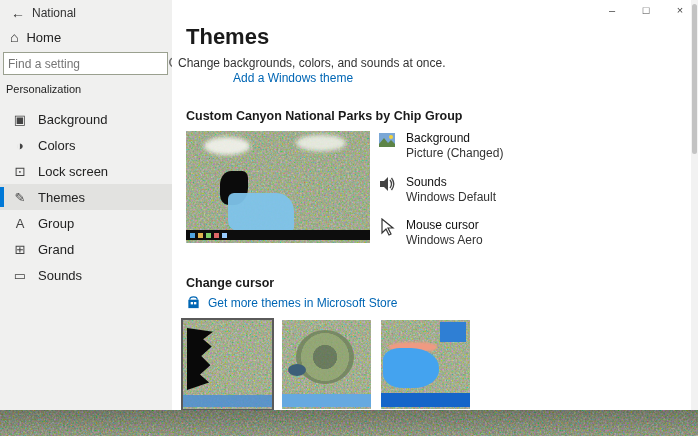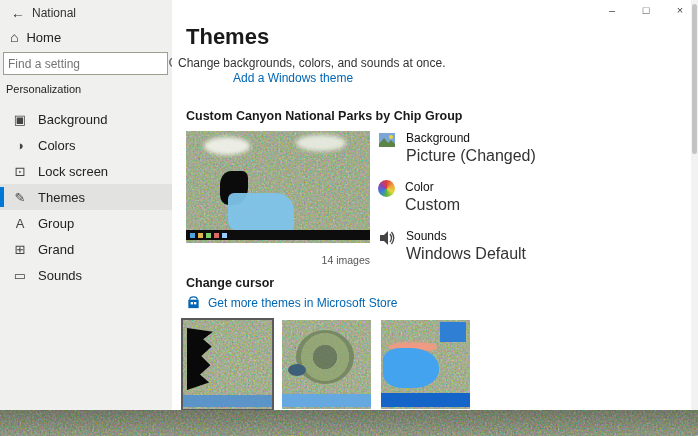--- a/index.html
+++ b/index.html
@@ -47,21 +47,21 @@
   .pv-black{position:absolute;left:34px;top:40px;width:28px;height:34px;background:#0b0b0b;border-radius:40% 20% 50% 30%;}
   .pv-lake{position:absolute;left:42px;top:62px;width:66px;height:38px;background:#7ec3ea;border-radius:6px 18px 4px 10px;opacity:.95;}
   .pv-taskbar{position:absolute;left:0;bottom:3px;width:100%;height:10px;background:#0d0d0d;display:flex;align-items:center;gap:3px;padding-left:4px;box-sizing:border-box;}
   .pv-taskbar i{width:5px;height:5px;display:block;}
   .pv-caption{position:absolute;left:14px;top:254px;width:184px;text-align:right;font-size:10.5px;color:#555;}
 
   .parts{position:absolute;left:206px;top:131px;width:180px;}
   .part{display:flex;align-items:flex-start;gap:10px;margin-bottom:13px;}
   .part .pico{width:18px;height:18px;flex:0 0 18px;}
   .part .lab{font-size:12px;color:#111;line-height:1.25;}
-  .part .val{font-size:16px;color:#333;line-height:1.3;}
+  .part .val{font-size:12px;color:#333;line-height:1.3;}
   .cwheel{width:17px;height:17px;border-radius:50%;display:block;
           background:conic-gradient(#e23b3b,#e9a13b,#e6d73a,#58b347,#3a7ce0,#8e44ad,#e23b3b);}
 
   .change-heading{position:absolute;left:14px;top:276px;font-size:12.5px;font-weight:700;color:#1a1a1a;}
   .store-row{position:absolute;left:14px;top:295px;display:flex;align-items:center;gap:7px;justify-content:space-between;}
   .store-row .sico{width:15px;height:15px;}
   .store-row .txt{font-size:12px;color:#0066b4;}
 
   .tiles{position:absolute;left:11px;top:320px;display:flex;gap:10px;}
   .tile{position:relative;width:89px;height:89px;background:#93a671;overflow:hidden;}
@@ -172,50 +172,51 @@
         <div class="pv-black"></div>
         <div class="pv-lake"></div>
         <div class="pv-taskbar">
           <i style="background:#4fa3e0"></i>
           <i style="background:#e0b44f"></i>
           <i style="background:#7ed06a"></i>
           <i style="background:#d66"></i>
           <i style="background:#9cf"></i>
         </div>
       </div>
-      <div class="pv-caption">14 images</div>
 
       <div class="parts">
         <div class="part">
           <svg class="pico" viewBox="0 0 18 18">
             <rect x="1" y="2" width="16" height="14" fill="#7aa7d6"></rect>
             <path d="M1 13 L6 7 L10 12 L13 9 L17 13 L17 16 L1 16 Z" fill="#5d8447"></path>
             <circle cx="13" cy="6" r="2" fill="#f2d23c"></circle>
           </svg>
           <div>
             <div class="lab">Background</div>
             <div class="val">Picture (Changed)</div>
           </div>
         </div>
         <div class="part">
-          <span class="cwheel"></span>
-          <div>
-            <div class="lab">Color</div>
-            <div class="val">Custom</div>
-          </div>
-        </div>
-        <div class="part">
           <svg class="pico" viewBox="0 0 18 18">
             <polygon points="2,6 6,6 10,2 10,16 6,12 2,12" fill="#444"></polygon>
             <path d="M12 5 Q15 9 12 13" fill="none" stroke="#444" stroke-width="1.3"></path>
             <path d="M13.5 3 Q18 9 13.5 15" fill="none" stroke="#444" stroke-width="1.3"></path>
           </svg>
           <div>
             <div class="lab">Sounds</div>
             <div class="val">Windows Default</div>
+          </div>
+        </div>
+        <div class="part">
+          <svg class="pico" viewBox="0 0 18 18">
+            <polygon points="4,1 4,15 8,11 11,17 13,16 10,10 15,10" fill="#fff" stroke="#333" stroke-width="1.2"></polygon>
+          </svg>
+          <div>
+            <div class="lab">Mouse cursor</div>
+            <div class="val">Windows Aero</div>
           </div>
         </div>
       </div>
 
       <div class="change-heading">Change cursor</div>
 
       <div class="store-row">
         <svg class="sico" viewBox="0 0 16 16">
           <path d="M4 5 Q4 2 8 2 Q12 2 12 5" fill="none" stroke="#0066b4" stroke-width="1.3"></path>
           <rect x="2.5" y="5" width="11" height="9" fill="#0066b4"></rect>

